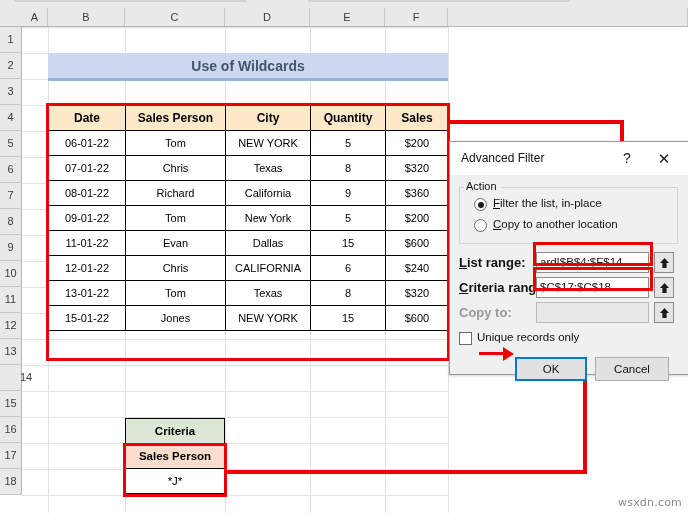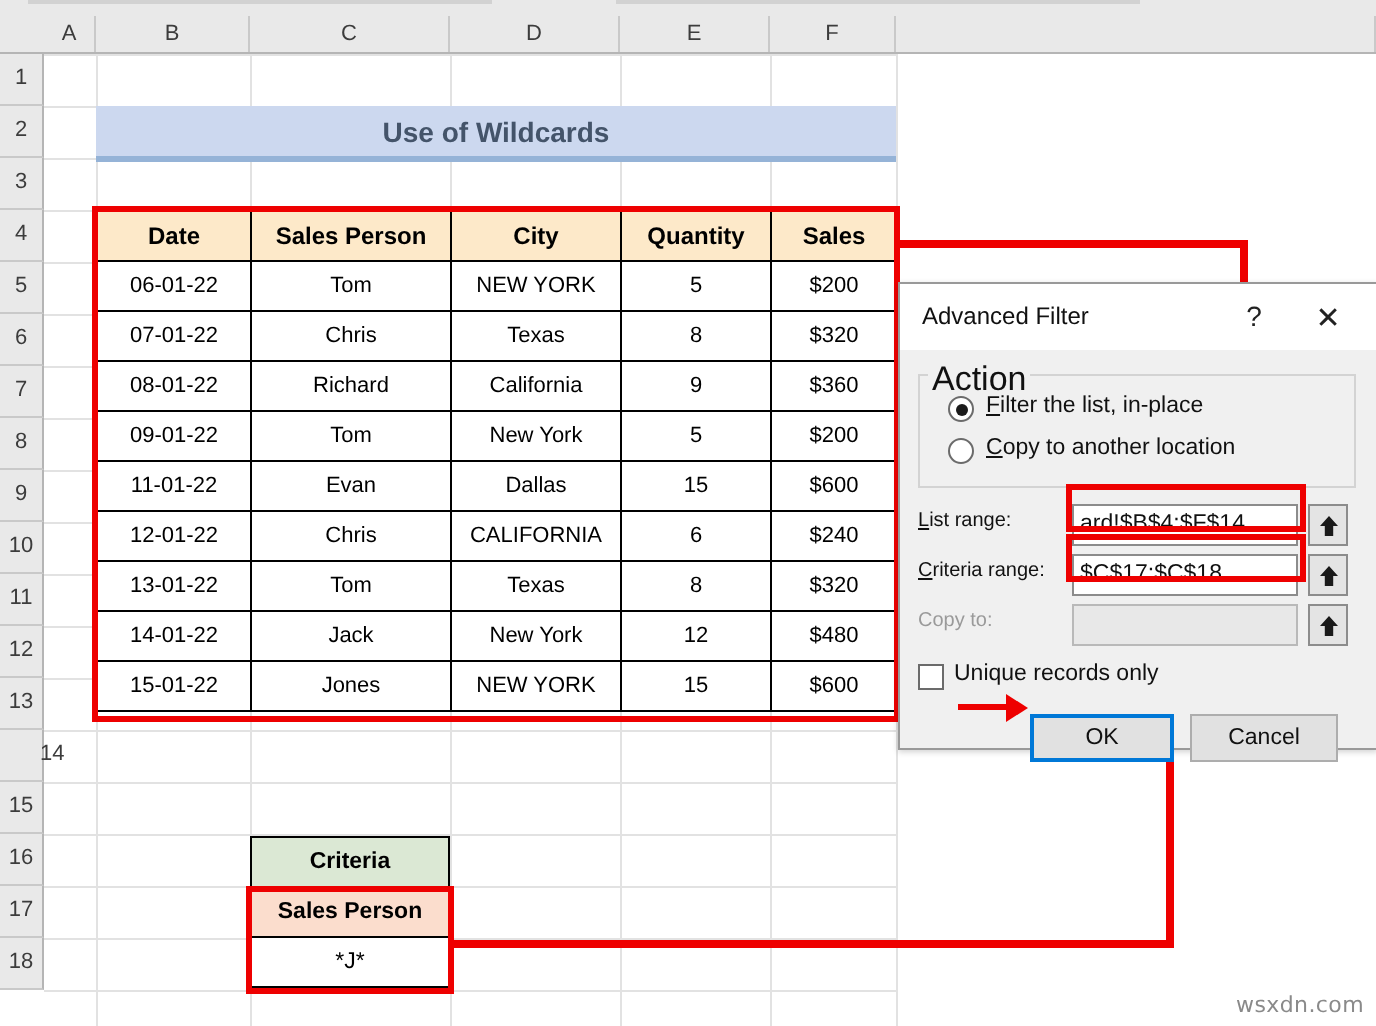--- a/index.html
+++ b/index.html
@@ -60,28 +60,28 @@
   .dlg-title .t{position:absolute;left:11px;top:9px;font-size:12px;color:#111;}
   .dlg-help{position:absolute;right:52px;top:7px;width:18px;height:18px;line-height:18px;
       text-align:center;font-size:14px;color:#222;cursor:default;}
   .dlg-close{position:absolute;right:4px;top:4px;width:40px;height:26px;
       display:flex;align-items:center;justify-content:center;font-size:15px;color:#222;}
   .dlg-body{position:absolute;left:0;top:33px;right:0;bottom:0;background:#f0f0f0;}
 
   .grp{position:absolute;border:1px solid #d3d3d3;border-top:none;box-sizing:border-box;}
   .grp-top-l{position:absolute;height:1px;background:#d3d3d3;}
   .grp-top-r{position:absolute;height:1px;background:#d3d3d3;}
-  .grp-label{position:absolute;font-size:17px;color:#111;background:#f0f0f0;padding:0 2px;}
+  .grp-label{position:absolute;font-size:11px;color:#111;background:#f0f0f0;padding:0 2px;}
 
   .radio{position:absolute;width:13px;height:13px;border-radius:50%;border:1px solid #6b6b6b;background:#fff;box-sizing:border-box;}
   .radio.on::after{content:"";position:absolute;left:2.5px;top:2.5px;width:6px;height:6px;border-radius:50%;background:#1b1b1b;}
   .rlabel{position:absolute;font-size:11.5px;color:#111;white-space:nowrap;}
   .rlabel u{text-decoration:underline;}
 
-  .flabel{position:absolute;font-size:10px;color:#111;white-space:nowrap;}
+  .flabel{position:absolute;font-size:13px;color:#111;white-space:nowrap;font-weight:bold;}
   .flabel.dim{color:#9a9a9a;}
   .fbox{position:absolute;background:#fff;border:1px solid #8c8c8c;box-sizing:border-box;
       font-size:11.5px;color:#111;padding:0 3px;line-height:19px;white-space:nowrap;overflow:hidden;}
   .fbox.dim{background:#e8e8e8;border-color:#b9b9b9;}
   .pickbtn{position:absolute;width:20px;height:21px;background:#e4e4e4;border:1px solid #8c8c8c;
       box-sizing:border-box;display:flex;align-items:center;justify-content:center;}
   .pickbtn svg{display:block;}
 
   .chk{position:absolute;width:13px;height:13px;border:1px solid #6b6b6b;background:#fff;box-sizing:border-box;}
 
@@ -228,27 +228,20 @@
           <td>$240</td>
         </tr>
         <tr>
           <td>13-01-22</td>
           <td>Tom</td>
           <td>Texas</td>
           <td>8</td>
           <td>$320</td>
         </tr>
         <tr>
-          <td>14-01-22</td>
-          <td>Jack</td>
-          <td>New York</td>
-          <td>12</td>
-          <td>$480</td>
-        </tr>
-        <tr>
           <td>15-01-22</td>
           <td>Jones</td>
           <td>NEW YORK</td>
           <td>15</td>
           <td>$600</td>
         </tr>
       </tbody>
   </table>
 
   <table class="ctable" style="left:125px;top:418px;width:100px;">

